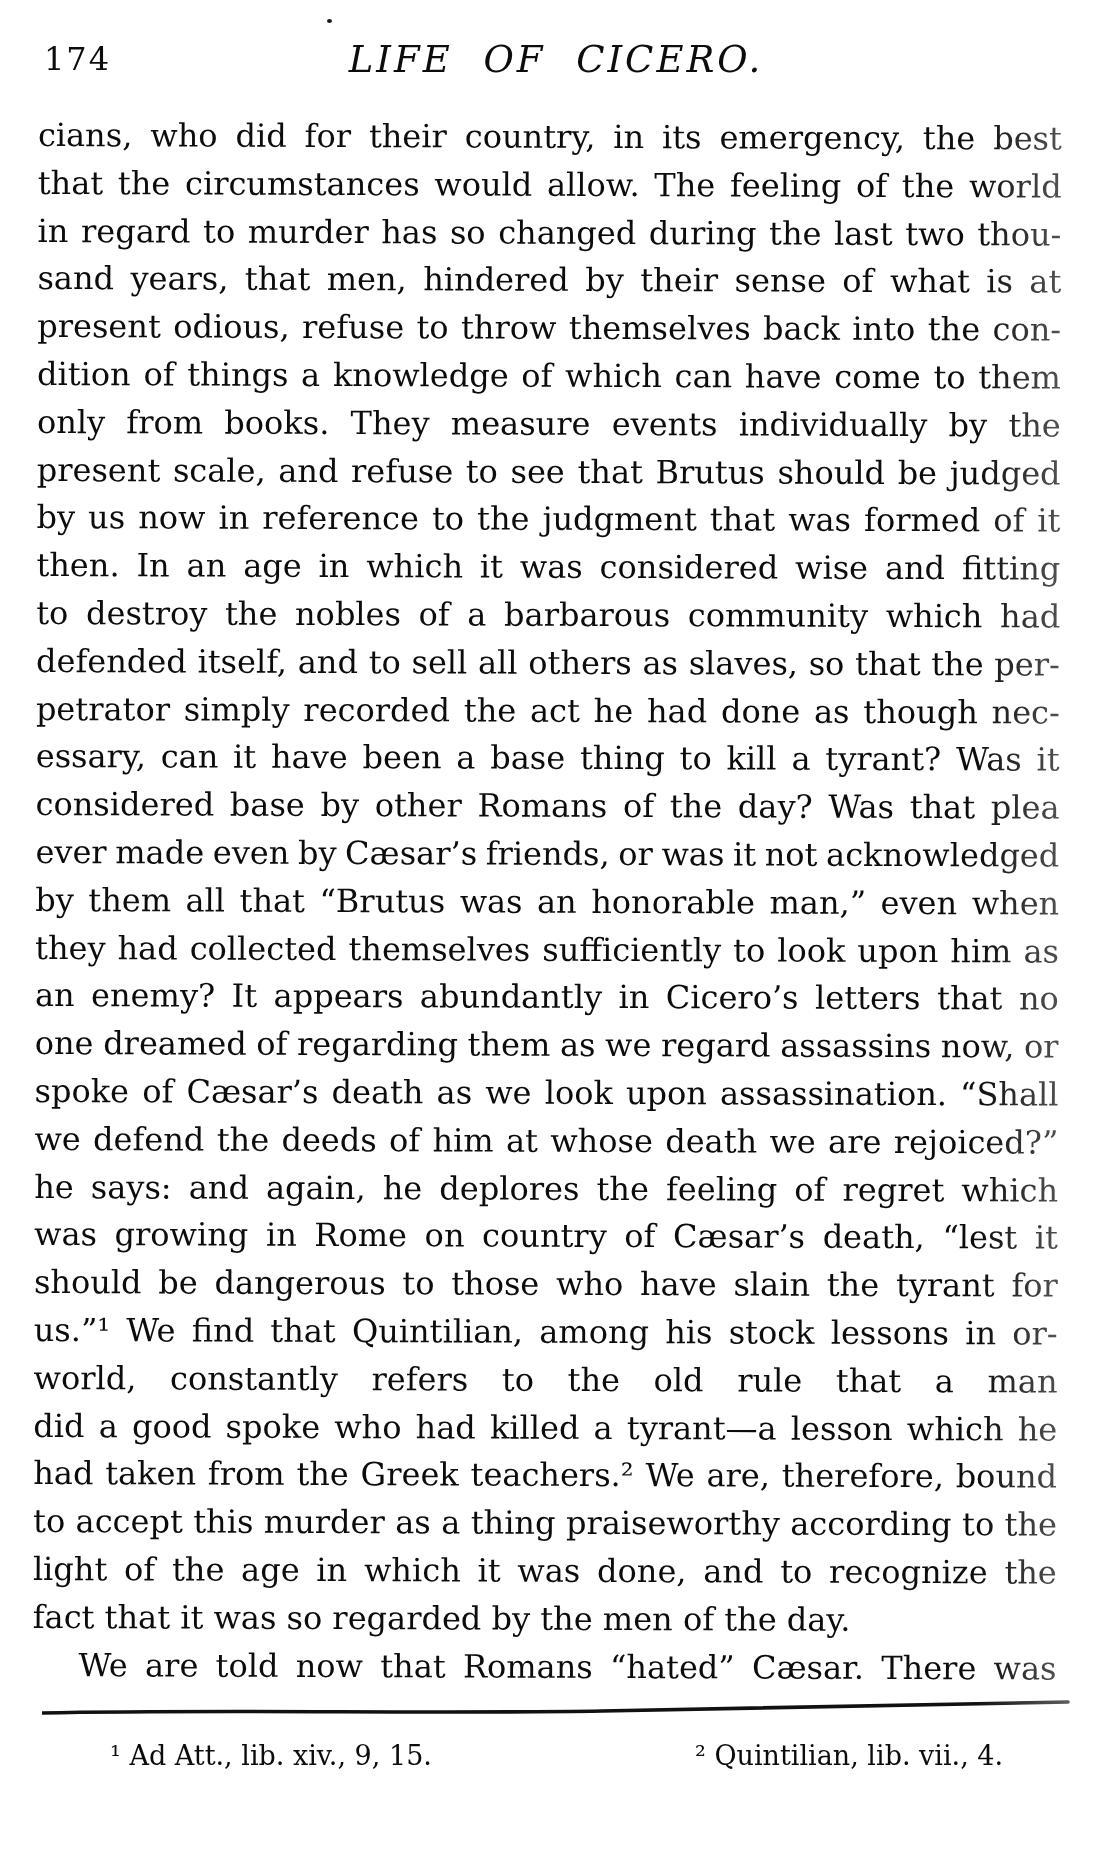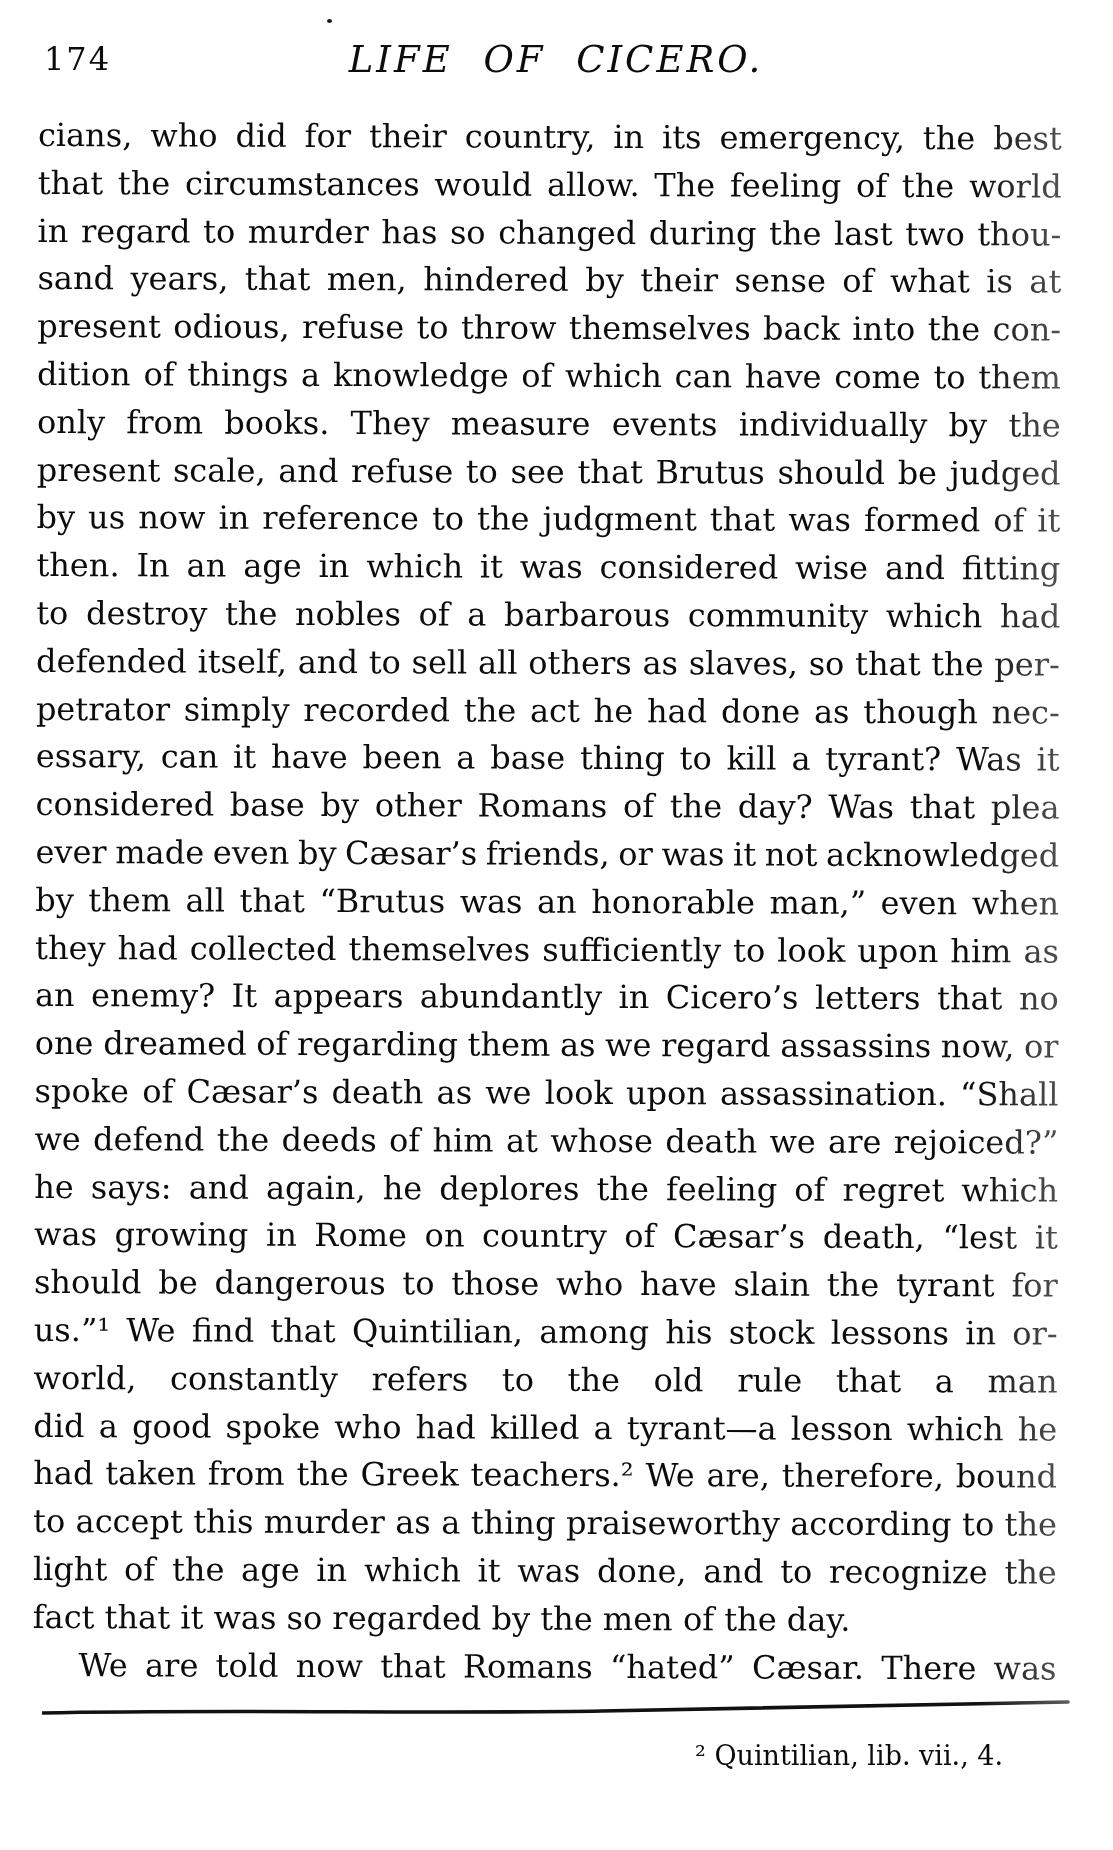--- a/index.html
+++ b/index.html
@@ -477,18 +477,19 @@
         <span>There</span>
         <span>was</span>
       </div>
     </div>
 
   <svg class="rule" width="1028" height="20" viewBox="0 0 1028 20">
     <path d="M0,13 C 180,9 380,14 560,11 C 740,8 900,3 1026,2" fill="none" stroke="#111111" stroke-width="3.6" stroke-linecap="round"></path>
   </svg>
 
   <div class="footnotes">
+    <span class="fn fn1">¹ Ad Att., lib. xiv., 9, 15.</span>
     <span class="fn fn2">² Quintilian, lib. vii., 4.</span>
   </div>
 
   <div class="fade"></div>
 
 </div>
 
 </body></html>

